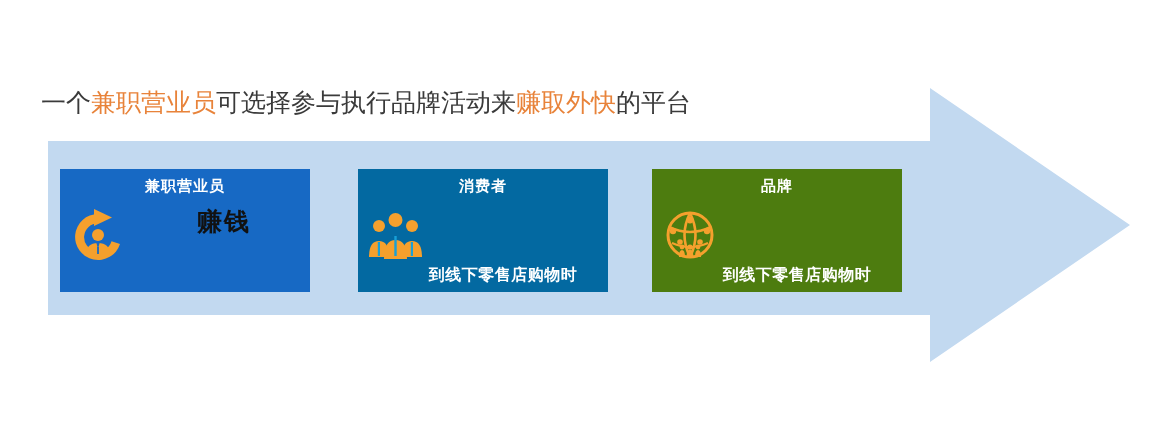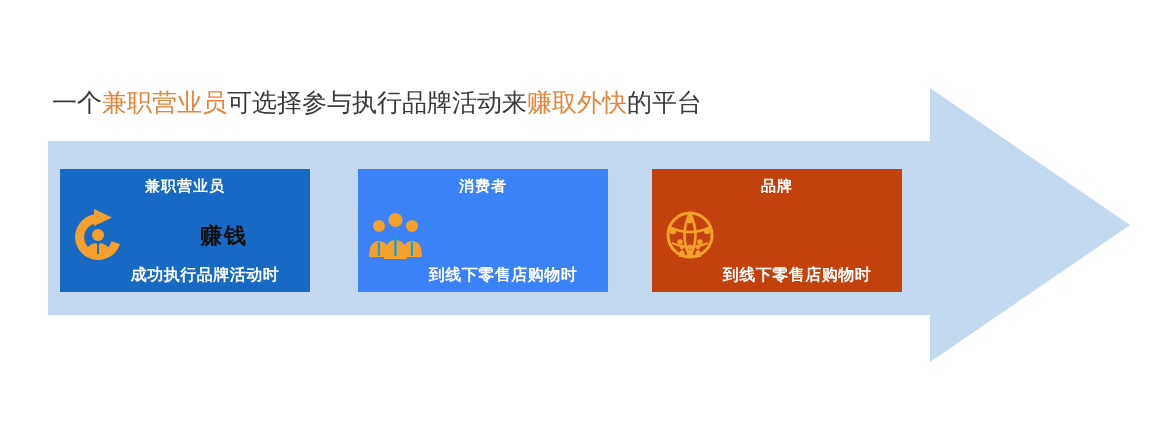--- a/index.html
+++ b/index.html
@@ -16,21 +16,21 @@
   #canvas {
     position: relative;
     width: 1150px;
     height: 430px;
     background: #ffffff;
   }
 
   
   #title {
     position: absolute;
-    left: 52px;
+    left: 41px;
     top: 86px;
     font-size: 25px;
     line-height: 34px;
     color: #3a3a3a;
     white-space: nowrap;
     letter-spacing: 0px;
   }
   #title .hl {
     color: #E8833A;
   }
@@ -63,25 +63,25 @@
     left: 0;
     width: 100%;
     text-align: center;
     font-size: 15px;
     font-weight: bold;
     color: #ffffff;
     letter-spacing: 1px;
   }
   .card-main {
     position: absolute;
-    top: 52px;
+    top: 36px;
     left: 78px;
     width: 172px;
     text-align: center;
-    font-size: 22px;
+    font-size: 25px;
     font-weight: bold;
     color: #111111;
     letter-spacing: 2px;
   }
   .card-foot {
     position: absolute;
     bottom: 6px;
     left: 40px;
     width: 210px;
     text-align: center;
@@ -115,40 +115,39 @@
     <svg class="card-icon" viewBox="0 0 60 60">
       <path d="M30 7 a23 23 0 1 0 22 30 l-8.5 -2.8 a14 14 0 1 1 -13.5 -18 z" fill="#F5A02D"></path>
       <polygon points="26,2 44,10.5 26,19" fill="#F5A02D"></polygon>
       <circle cx="30" cy="28" r="6" fill="#F5A02D"></circle>
       <path d="M18 48 q0 -12 12 -12 q12 0 12 12 z" fill="#F5A02D"></path>
       <path d="M28.4 36 l1.6 6 l1.6 -6 z" fill="#1769C4"></path>
       <rect x="29.1" y="40" width="1.8" height="7" fill="#1769C4"></rect>
     </svg>
     <div class="card-head">兼职营业员</div>
     <div class="card-main">赚钱</div>
-    <div class="card-foot">成功执行品牌活动时</div>
   </div>
 
-  <div class="card" id="card-1" style="background: #3b82f6;">
+  <div class="card" id="card-1" style="background: #0369a1;">
     <svg class="card-icon" viewBox="0 0 60 60">
       <circle cx="13" cy="19" r="6" fill="#F5A02D"></circle>
       <path d="M3 50 q0 -16 10 -16 q10 0 10 16 z" fill="#F5A02D"></path>
       <circle cx="46" cy="19" r="6" fill="#F5A02D"></circle>
       <path d="M36 50 q0 -16 10 -16 q10 0 10 16 z" fill="#F5A02D"></path>
       <circle cx="29.5" cy="13" r="7" fill="#F5A02D"></circle>
       <path d="M18 52 q0 -19 11.5 -19 q11.5 0 11.5 19 z" fill="#F5A02D"></path>
       <rect x="28.3" y="29" width="2.4" height="20" fill="#18A0D8"></rect>
       <rect x="11.8" y="35" width="2.2" height="14" fill="#18A0D8"></rect>
       <rect x="44.8" y="35" width="2.2" height="14" fill="#18A0D8"></rect>
     </svg>
     <div class="card-head">消费者</div>
     <div class="card-foot">到线下零售店购物时</div>
   </div>
 
-  <div class="card" id="card-2" style="background: #c2410c; padding-left: 32px;">
+  <div class="card" id="card-2" style="background: #4d7c0f; padding-left: 32px;">
     <svg class="card-icon" viewBox="0 0 60 60">
       <circle cx="30" cy="28" r="22" fill="none" stroke="#F5A02D" stroke-width="3"></circle>
       <path d="M9 20 q21 10 42 0" fill="none" stroke="#F5A02D" stroke-width="2.6"></path>
       <path d="M30 6 q-11 22 0 44" fill="none" stroke="#F5A02D" stroke-width="2.6"></path>
       <path d="M30 6 q11 22 0 44" fill="none" stroke="#F5A02D" stroke-width="2.6"></path>
       <path d="M12 36 q18 8 36 0" fill="none" stroke="#F5A02D" stroke-width="2.2"></path>
       <circle cx="30" cy="13" r="3.4" fill="#F5A02D"></circle>
       <circle cx="13" cy="24" r="3.2" fill="#F5A02D"></circle>
       <circle cx="47" cy="24" r="3.2" fill="#F5A02D"></circle>
       <circle cx="20" cy="35" r="2.8" fill="#F5A02D"></circle>

